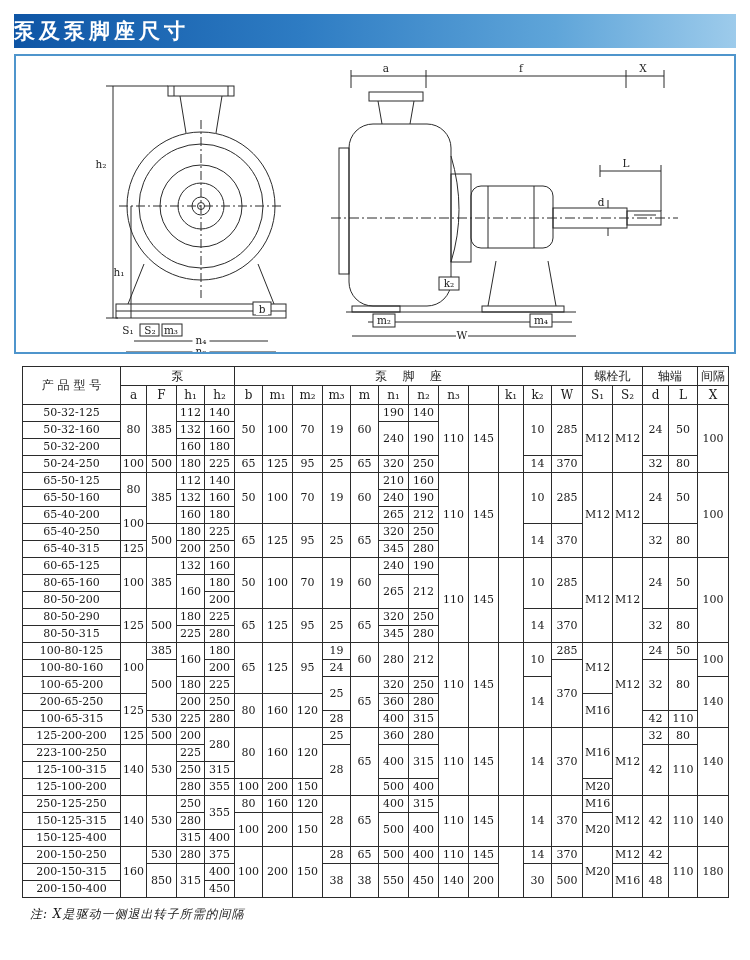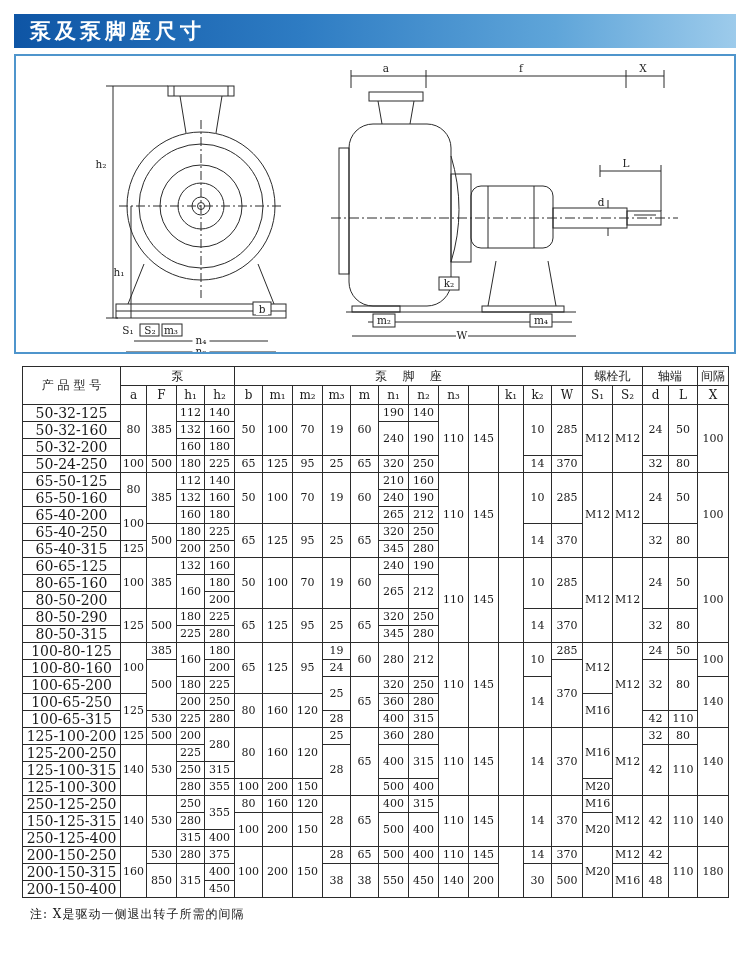--- a/index.html
+++ b/index.html
@@ -1,30 +1,30 @@
 <!DOCTYPE html>
 <html><head>
 <meta charset="utf-8">
 <style>
   html,body{margin:0;padding:0;background:#fff;}
   body{width:750px;height:960px;font-family:"DejaVu Serif","Liberation Serif",serif;color:#1a1a1a;position:relative;}
   .banner{margin:14px 14px 0 14px;height:34px;background:linear-gradient(90deg,#0e55a5 0%,#2e7cc3 40%,#5fa5d9 75%,#9dcbeb 100%);
     color:#fff;font-family:"DejaVu Sans","Liberation Sans",sans-serif;font-weight:bold;font-size:21px;line-height:34px;
-    padding-left:16px;letter-spacing:4px;box-sizing:border-box;}
+    letter-spacing:4px;box-sizing:border-box;}
   .frame{margin:6px 14px 0 14px;border:2px solid #4f95cc;height:300px;box-sizing:border-box;background:#fff;}
   .frame svg{display:block;}
   svg text{font-size:10.5px;fill:#222;font-family:"DejaVu Serif","Liberation Serif",serif;text-anchor:middle;}
   .tablewrap{margin:12px 0 0 22px;}
   table{border-collapse:collapse;table-layout:fixed;width:706px;font-size:11px;}
   th,td{border:1px solid #2b2b2b;text-align:center;vertical-align:middle;padding:0;font-weight:normal;
     overflow:hidden;white-space:pre;line-height:1.05;}
   thead th{height:18px;font-size:12px;}
   tbody td{height:16px;}
-  tbody td:first-child{font-size:14px;}
-  .note{margin:8px 0 0 30px;font-size:12px;letter-spacing:1px;}
+  tbody td:first-child{font-size:11px;}
+  .note{margin:8px 0 0 30px;font-size:12px;letter-spacing:1px;font-style:italic;}
 </style>
 </head>
 <body>
 
 <div class="banner">
   <span>泵及泵脚座尺寸</span>
 </div>
 
 <div class="frame">
   <svg width="708" height="296" viewBox="0 0 708 296">
@@ -399,21 +399,21 @@
           <td>180</td>
           <td>225</td>
           <td rowspan="2">25</td>
           <td rowspan="3">65</td>
           <td>320</td>
           <td>250</td>
           <td rowspan="3">14</td>
           <td rowspan="3">140</td>
         </tr>
         <tr>
-          <td>100-65-250</td>
+          <td>200-65-250</td>
           <td rowspan="2">125</td>
           <td>200</td>
           <td>250</td>
           <td rowspan="2">80</td>
           <td rowspan="2">160</td>
           <td rowspan="2">120</td>
           <td>360</td>
           <td>280</td>
           <td rowspan="2">M16</td>
         </tr>
@@ -422,21 +422,21 @@
           <td>530</td>
           <td>225</td>
           <td>280</td>
           <td>28</td>
           <td>400</td>
           <td>315</td>
           <td>42</td>
           <td>110</td>
         </tr>
         <tr>
-          <td>125-100-200</td>
+          <td>125-200-200</td>
           <td>125</td>
           <td>500</td>
           <td>200</td>
           <td rowspan="2">280</td>
           <td rowspan="3">80</td>
           <td rowspan="3">160</td>
           <td rowspan="3">120</td>
           <td>25</td>
           <td rowspan="4">65</td>
           <td>360</td>
@@ -446,37 +446,37 @@
           <td rowspan="4"></td>
           <td rowspan="4">14</td>
           <td rowspan="4">370</td>
           <td rowspan="3">M16</td>
           <td rowspan="4">M12</td>
           <td>32</td>
           <td>80</td>
           <td rowspan="4">140</td>
         </tr>
         <tr>
-          <td>125-200-250</td>
+          <td>223-100-250</td>
           <td rowspan="3">140</td>
           <td rowspan="3">530</td>
           <td>225</td>
           <td rowspan="3">28</td>
           <td rowspan="2">400</td>
           <td rowspan="2">315</td>
           <td rowspan="3">42</td>
           <td rowspan="3">110</td>
         </tr>
         <tr>
           <td>125-100-315</td>
           <td>250</td>
           <td>315</td>
         </tr>
         <tr>
-          <td>125-100-300</td>
+          <td>125-100-200</td>
           <td>280</td>
           <td>355</td>
           <td>100</td>
           <td>200</td>
           <td>150</td>
           <td>500</td>
           <td>400</td>
           <td>M20</td>
         </tr>
         <tr>
@@ -507,21 +507,21 @@
           <td>150-125-315</td>
           <td>280</td>
           <td rowspan="2">100</td>
           <td rowspan="2">200</td>
           <td rowspan="2">150</td>
           <td rowspan="2">500</td>
           <td rowspan="2">400</td>
           <td rowspan="2">M20</td>
         </tr>
         <tr>
-          <td>250-125-400</td>
+          <td>150-125-400</td>
           <td>315</td>
           <td>400</td>
         </tr>
         <tr>
           <td>200-150-250</td>
           <td rowspan="3">160</td>
           <td>530</td>
           <td>280</td>
           <td>375</td>
           <td rowspan="3">100</td>

